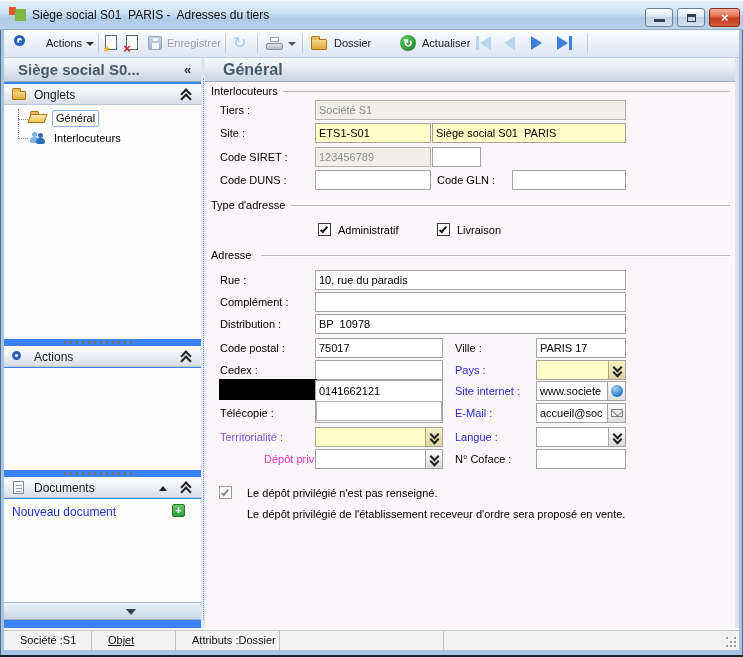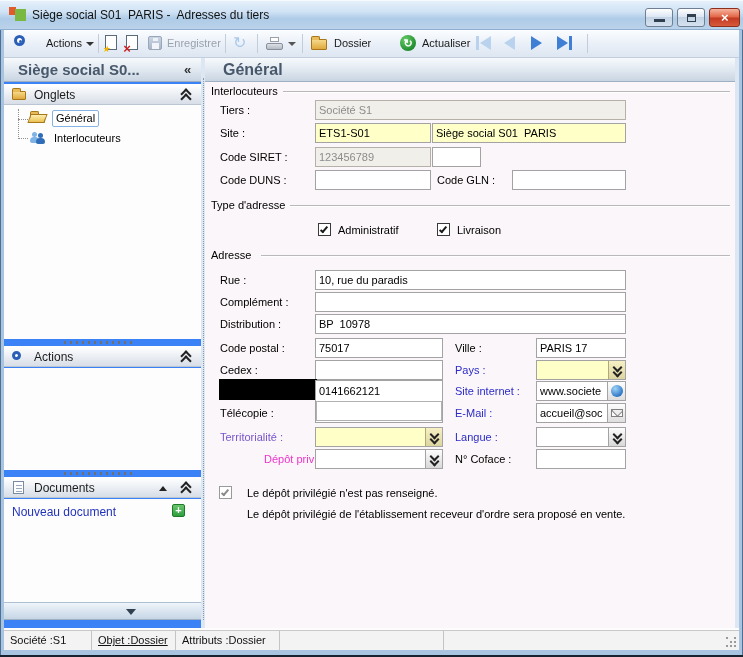--- a/index.html
+++ b/index.html
@@ -118,21 +118,21 @@
   .globebtn,.envbtn{position:absolute;width:18px;height:20px;border:1px solid #a3a3a3;border-left:none;
     background:linear-gradient(#fdfdfd,#dedede);display:flex;align-items:center;justify-content:center;}
   .globe{width:12px;height:12px;border-radius:50%;background:radial-gradient(circle at 35% 30%,#9fd4f8,#2f78c8 70%,#1c5aa0);}
   .env{position:relative;width:12px;height:8px;background:#fafafa;border:1px solid #808080;overflow:hidden;}
   .env::before{content:'';position:absolute;top:-4px;left:1px;width:7px;height:7px;background:#eee;
     border:1px solid #808080;transform:rotate(45deg);}
   .notetxt{position:absolute;font-size:11px;color:#000;}
   
   .statusbar{position:absolute;left:4px;right:4px;top:630px;height:20px;background:#f3f3f3;
     border-top:1px solid #c8c8c8;box-shadow:0 -2px 0 #fdfdfd;}
-  .scell{position:absolute;top:0;height:20px;border-right:1px solid #c4c4c4;font-size:11px;line-height:19px;padding-left:6px;color:#111;}
+  .scell{position:absolute;top:0;height:20px;border-right:1px solid #c4c4c4;font-size:11px;line-height:19px;padding-left:16px;color:#111;}
   .grip{position:absolute;right:3px;bottom:3px;width:10px;height:10px;}
   .grip i{position:absolute;left:0;top:0;width:2px;height:2px;background:#9a9a9a;
     box-shadow:8px 0 #9a9a9a,4px 4px #9a9a9a,8px 4px #9a9a9a,0 8px #9a9a9a,4px 8px #9a9a9a,8px 8px #9a9a9a;}
   .botedge{position:absolute;left:0;right:0;bottom:0;height:2px;background:#16222e;}
 </style>
 </head>
 <body>
 
 <div class="w">
 

